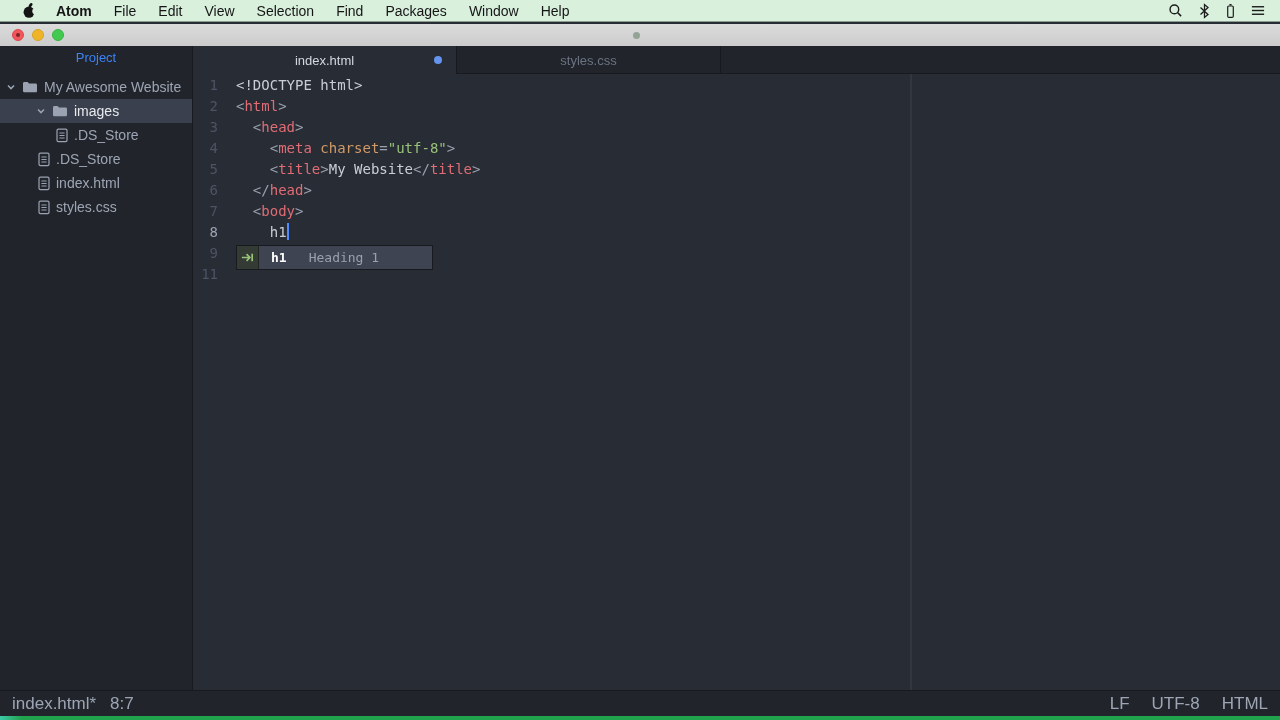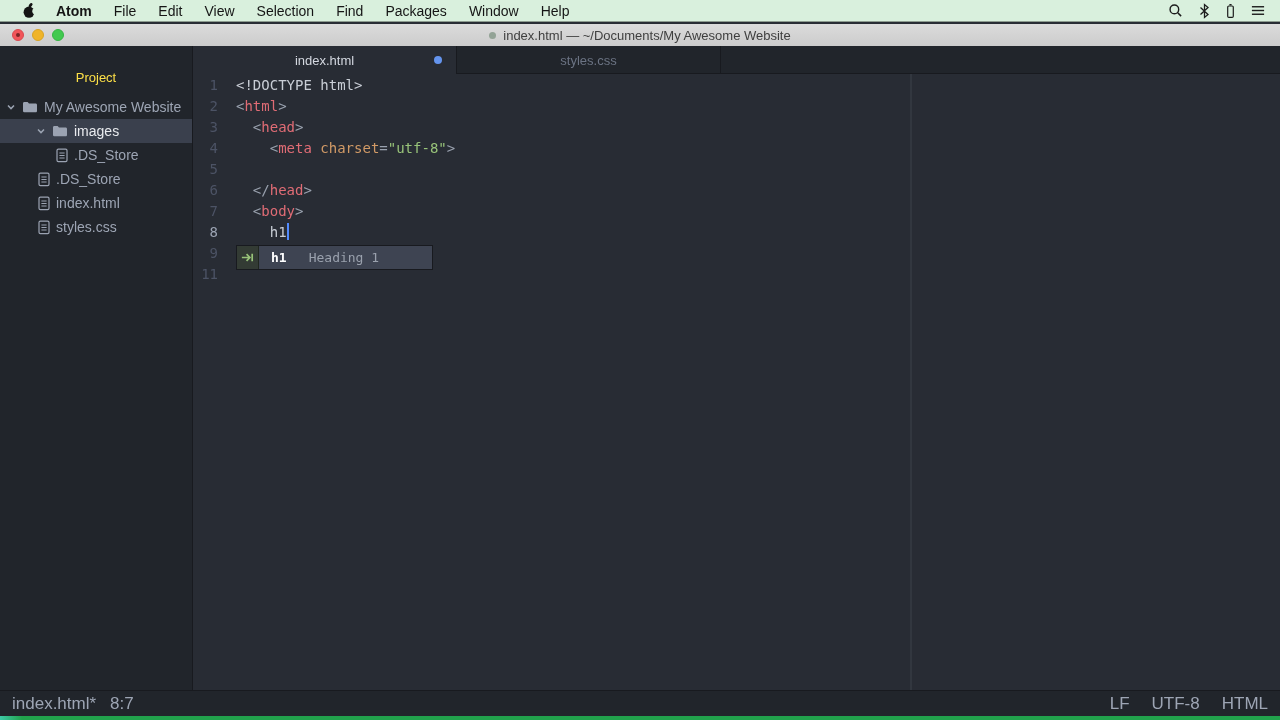--- a/index.html
+++ b/index.html
@@ -38,21 +38,21 @@
   .proxy-dot { width:7px; height:7px; border-radius:50%; background:#93a396; display:inline-block; margin-right:7px; }
 
   
   .main { position:absolute; top:46px; left:0; right:0; bottom:30px; display:flex; }
 
   
   .sidebar {
     width:193px; flex-shrink:0; background:#21252b; border-right:1px solid #181a1f;
     color:#9da5b4; font-size:14px; overflow:hidden;
   }
-  .project-header { text-align:center; padding:24px 0 10px; font-size:13px; color:#fde047; }
+  .project-header { text-align:center; padding:4px 0 10px; font-size:13px; color:#3b82f6; }
   .tree-row { height:24px; display:flex; align-items:center; gap:6px; white-space:nowrap; cursor:default; }
   .tree-row.selected { background:#3a404d; color:#e8eaee; }
   .tree-row .chev { width:10px; display:flex; }
   .tree-row .ticon { display:flex; }
 
   
   .editorpane { flex:1; min-width:0; display:flex; flex-direction:column; background:#282c34; }
   .tabbar { height:28px; background:#21252b; display:flex; border-bottom:1px solid #181a1f; flex-shrink:0; }
   .tab {
     width:264px; display:flex; align-items:center; justify-content:center;
@@ -160,21 +160,20 @@
       </div>
   </div>
 
   <div class="titlebar">
     <div class="traffic">
       <span class="tl red"></span>
       <span class="tl yellow"></span>
       <span class="tl green"></span>
     </div>
     <span class="proxy-dot"></span>
-    <span>index.html — ~/Documents/My Awesome Website</span>
   </div>
 
   <div class="main">
 
     <div class="sidebar">
       <div class="project-header">Project</div>
       <div id="tree">
           <div class="tree-row" style="padding-left: 6px;">
             <div class="chev">
               <svg width="10" height="10" viewBox="0 0 10 10">
@@ -281,20 +280,21 @@
             <div class="row">
               <div class="gutter-num">3</div>
               <div class="code"><span class="tk-x">  </span><span class="tk-g">&lt;</span><span class="tk-t">head</span><span class="tk-g">&gt;</span></div>
             </div>
             <div class="row">
               <div class="gutter-num">4</div>
               <div class="code"><span class="tk-x">    </span><span class="tk-g">&lt;</span><span class="tk-t">meta</span><span class="tk-x"> </span><span class="tk-a">charset</span><span class="tk-g">=</span><span class="tk-s">"utf-8"</span><span class="tk-g">&gt;</span></div>
             </div>
             <div class="row">
               <div class="gutter-num">5</div>
+              <div class="code"><span class="tk-x">    </span><span class="tk-g">&lt;</span><span class="tk-t">title</span><span class="tk-g">&gt;</span><span class="tk-x">My Website</span><span class="tk-g">&lt;/</span><span class="tk-t">title</span><span class="tk-g">&gt;</span></div>
             </div>
             <div class="row">
               <div class="gutter-num">6</div>
               <div class="code"><span class="tk-x">  </span><span class="tk-g">&lt;/</span><span class="tk-t">head</span><span class="tk-g">&gt;</span></div>
             </div>
             <div class="row">
               <div class="gutter-num">7</div>
               <div class="code"><span class="tk-x">  </span><span class="tk-g">&lt;</span><span class="tk-t">body</span><span class="tk-g">&gt;</span></div>
             </div>
             <div class="row">

